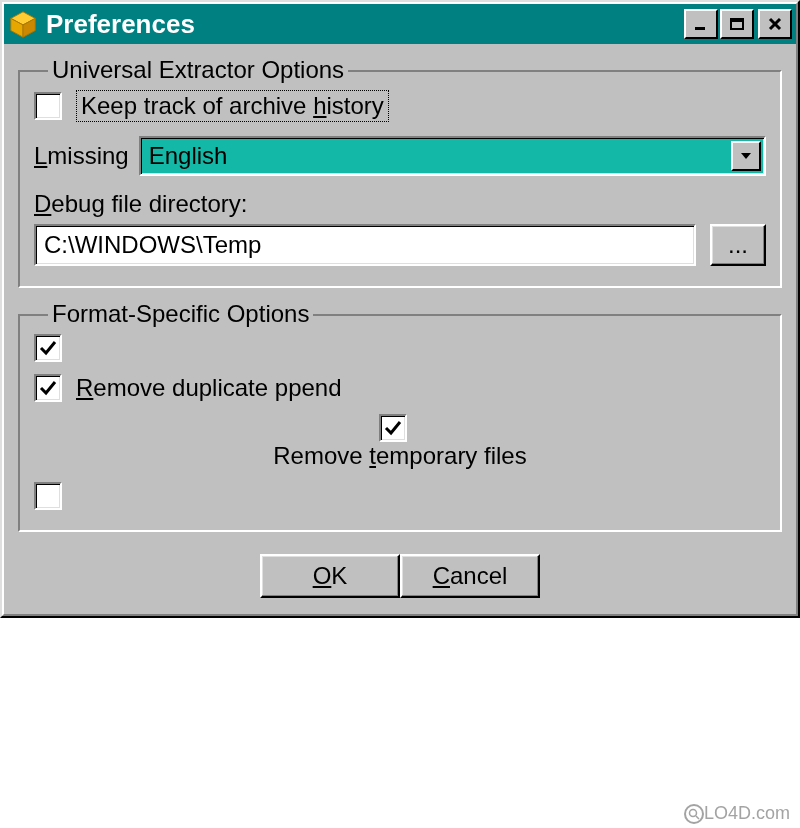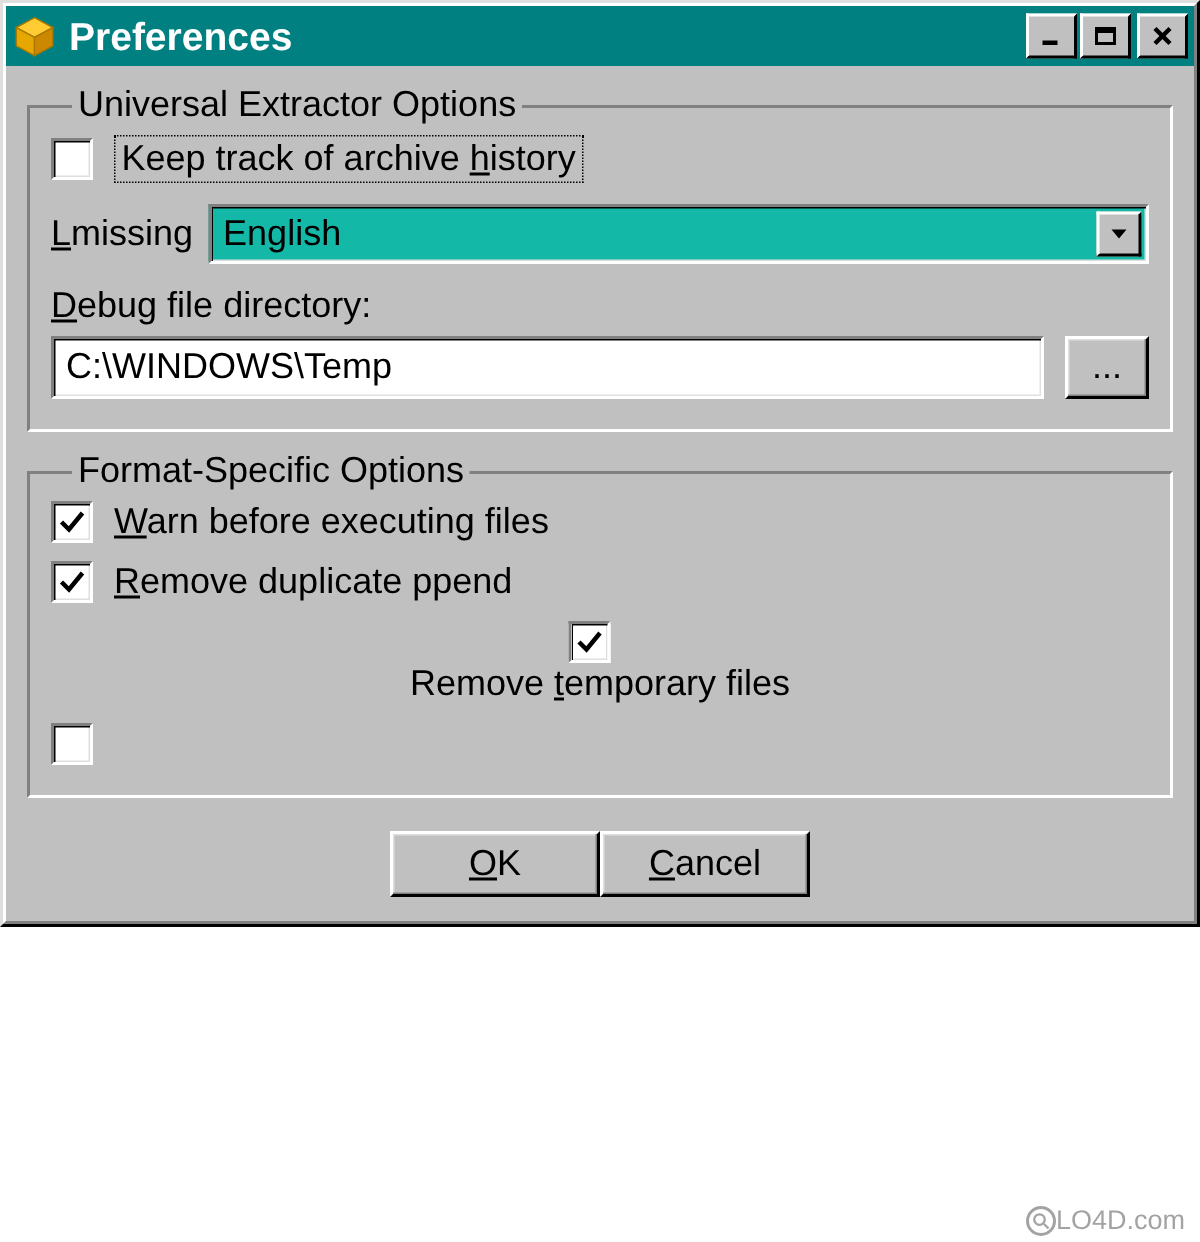--- a/index.html
+++ b/index.html
@@ -256,23 +256,20 @@
 
       <div class="groupbox" style="margin-top:26px;">
         <span class="legend">Format-Specific Options</span>
 
         <div class="row">
           <span class="checkbox">
             <svg viewBox="0 0 20 20">
                 <polyline points="3,10 8,15 17,4" fill="none" stroke="#000" stroke-width="3"></polyline>
               </svg>
           </span>
-          <span class="label">
-            <span class="underline-char">W</span><span>arn before executing files</span>
-          </span>
         </div>
 
         <div class="row" style="margin-top:12px;">
           <span class="checkbox">
             <svg viewBox="0 0 20 20">
                 <polyline points="3,10 8,15 17,4" fill="none" stroke="#000" stroke-width="3"></polyline>
               </svg>
           </span>
           <span class="label">
             <span class="underline-char">R</span><span>emove duplicate ppend</span>

